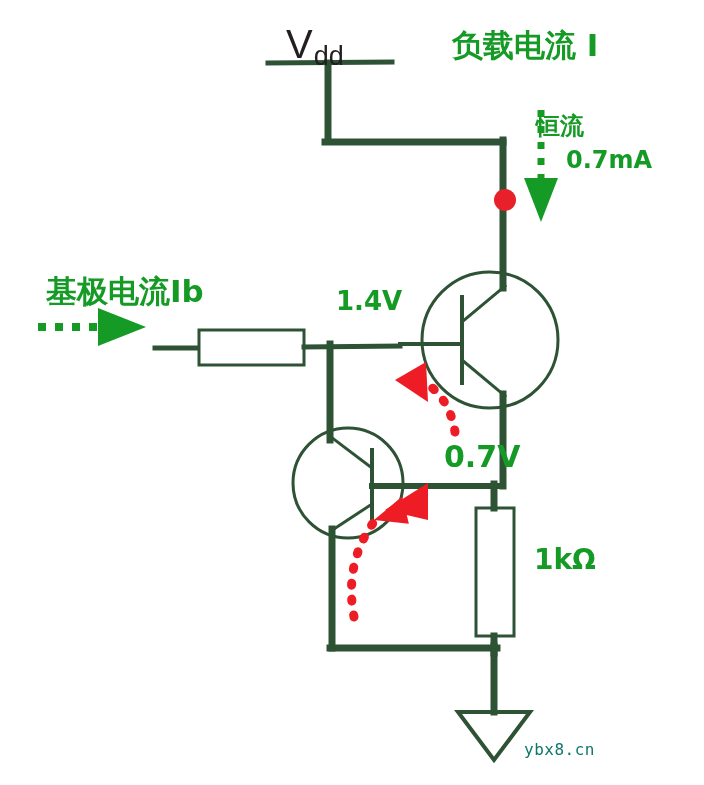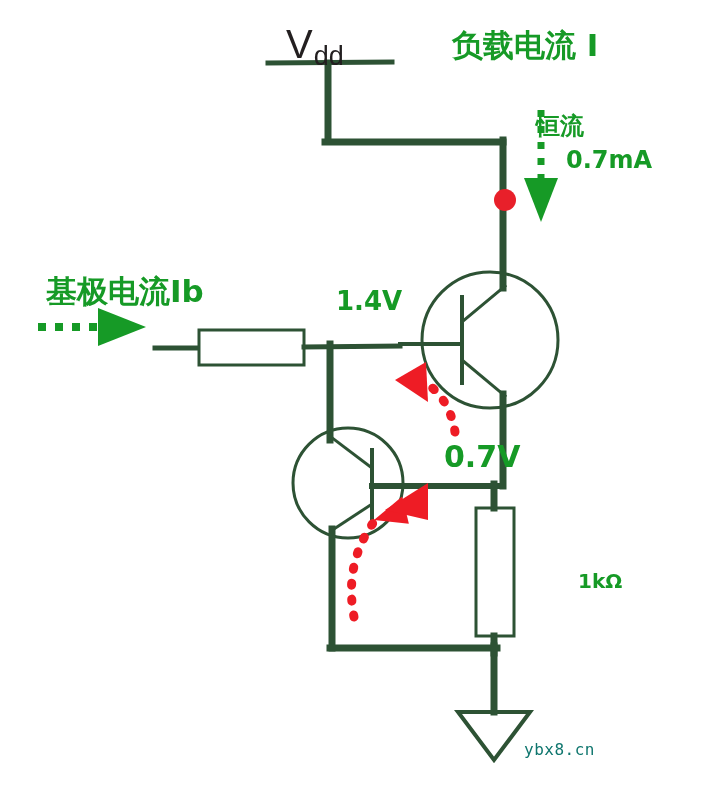--- a/index.html
+++ b/index.html
@@ -74,23 +74,22 @@
     font-size: 26px;
   }
   #v07-label {
     left: 412px;
     top: 442px;
     font-size: 30px;
     margin-left: 32px;
   }
   #r1k-label {
     left: 534px;
-    top: 571px;
-    font-size: 20px;
-    margin-left: 44px;
+    top: 546px;
+    font-size: 28px;
   }
   #watermark {
     left: 524px;
     top: 742px;
     font-size: 16px;
     font-weight: normal;
     font-family: "DejaVu Sans Mono", monospace;
     color: #0f766e;
     letter-spacing: 0.5px;
   }

